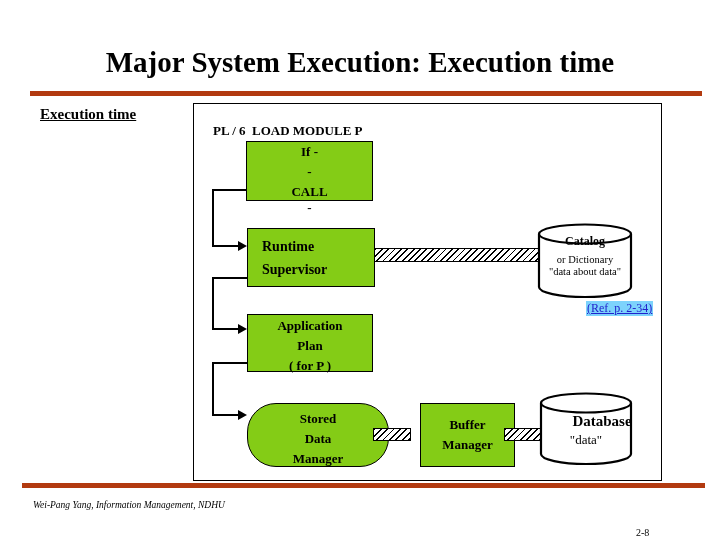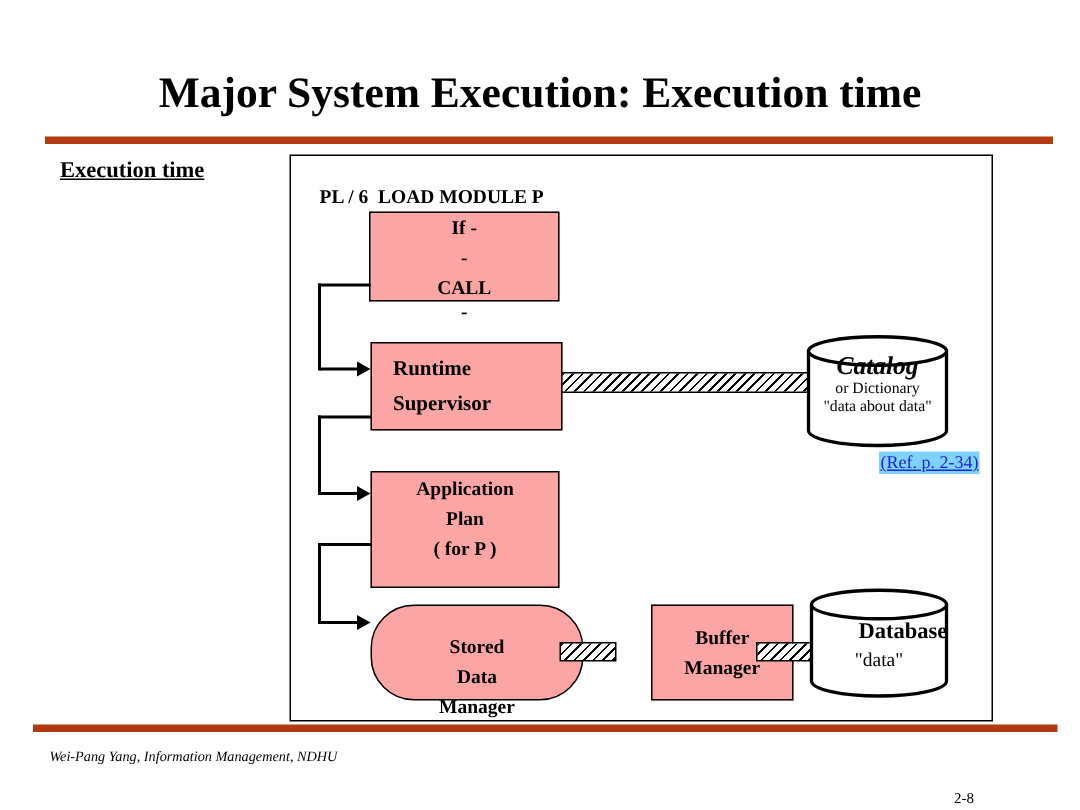--- a/index.html
+++ b/index.html
@@ -32,36 +32,36 @@
     position:absolute;left:193px;top:103px;width:467px;height:376px;
     border:1.5px solid var(--line-color);
   }
 
   .pl-label{
     position:absolute;left:213px;top:123px;
     font-size:13px;font-weight:bold;white-space:pre;
   }
 
   .box{
-    position:absolute;border:1.5px solid var(--line-color);background:#fca5a5;
+    position:absolute;border:1.5px solid var(--line-color);background:#84cc16;
     font-size:13px;font-weight:bold;text-align:center;line-height:20px;
     box-sizing:border-box;
   }
   .if-box{left:246px;top:141px;width:127px;height:60px;}
   .dash-below{
     position:absolute;left:246px;top:201px;width:127px;
     text-align:center;font-size:13px;font-weight:bold;line-height:14px;
   }
   .runtime-box{
     left:247px;top:228px;width:128px;height:59px;
     text-align:left;padding:6px 0 0 14px;font-size:14px;line-height:23px;
   }
-  .app-plan-box{left:247px;top:314px;width:126px;height:78px;padding-top:1px;}
-  .stored-box{left:247px;top:403px;width:142px;height:64px;padding-top:17px;border-radius:29px;}
-  .buffer-box{left:434px;top:403px;width:95px;height:64px;padding-top:11px;}
+  .app-plan-box{left:247px;top:314px;width:126px;height:58px;padding-top:1px;}
+  .stored-box{left:247px;top:403px;width:142px;height:64px;padding-top:5px;border-radius:29px;}
+  .buffer-box{left:420px;top:403px;width:95px;height:64px;padding-top:11px;}
 
   
   .conn{position:absolute;background:var(--line-color);}
   .arrow{
     position:absolute;width:0;height:0;
     border-top:5px solid transparent;border-bottom:5px solid transparent;
     border-left:9px solid var(--line-color);
   }
 
   
@@ -71,21 +71,21 @@
   }
   .hatch-rt-catalog{left:374px;top:248px;width:165px;height:14px;}
   .hatch-sdm-buf{left:373px;top:428px;width:38px;height:13px;}
   .hatch-buf-db{left:504px;top:428px;width:37px;height:13px;}
 
   
   .cyl{position:absolute;}
   .cyl svg{position:absolute;left:0;top:0;}
   .cyl .cyl-text{position:absolute;width:100%;text-align:center;}
   .catalog-cyl{left:537px;top:223px;width:96px;height:78px;}
-  .catalog-title{top:11px;font-size:17px;font-weight:bold;font-style:italic;}
+  .catalog-title{top:11px;font-size:12px;font-weight:bold;}
   .catalog-sub1{top:31px;font-size:10.5px;}
   .catalog-sub2{top:43px;font-size:10.5px;}
   .database-cyl{left:539px;top:392px;width:94px;height:76px;}
   .database-title{top:21px;font-size:15px;font-weight:bold;padding-left:16px;}
   .database-sub{top:40px;font-size:13px;}
 
   .ref-link{
     position:absolute;left:586px;top:301px;
     font-size:12px;color:var(--link-color);text-decoration:underline;
     background:#7dd3fc;padding:0 1px;

